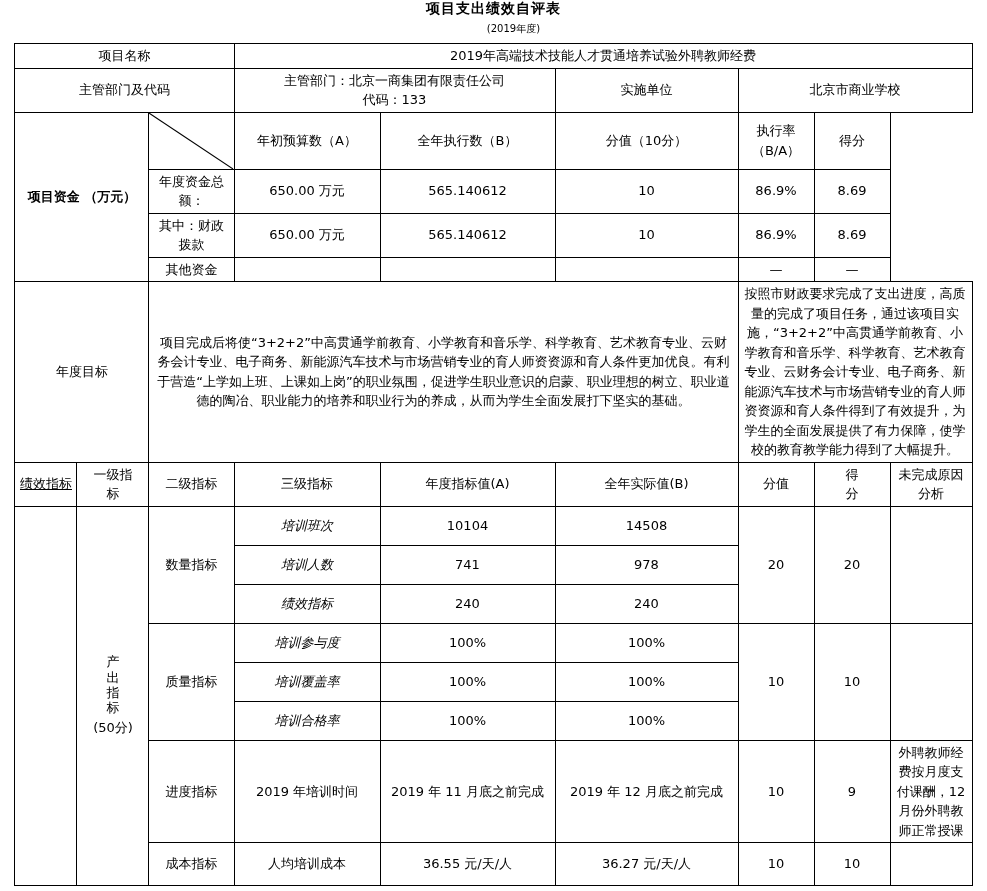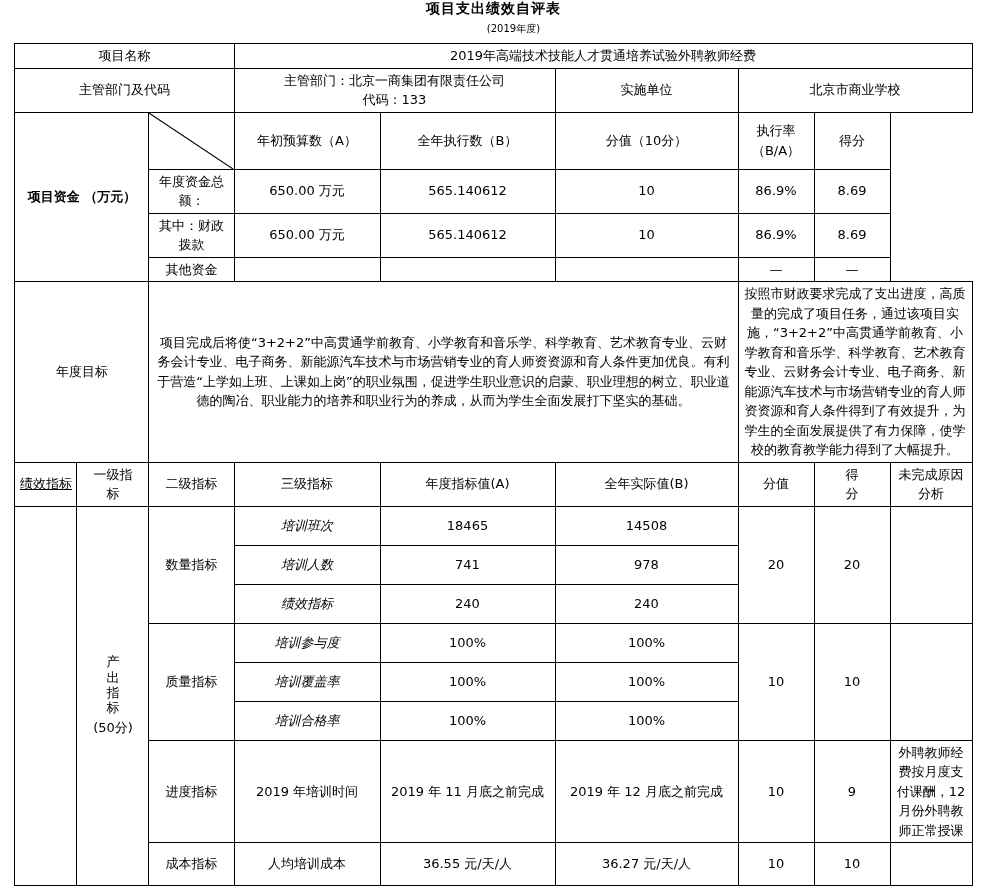--- a/index.html
+++ b/index.html
@@ -198,21 +198,21 @@
       </tr>
 
       <tr>
         <td rowspan="11"></td>
         <td rowspan="8">
           <div class="vert-narrow" style="margin:0 auto;">产出指标</div>
           <div style="">(50分)</div>
         </td>
         <td rowspan="3">数量指标</td>
         <td class="tall">培训班次</td>
-        <td>18465</td>
+        <td>10104</td>
         <td>14508</td>
         <td rowspan="3">20</td>
         <td rowspan="3">20</td>
         <td rowspan="3" class="small-note"></td>
       </tr>
       <tr>
         <td class="tall">培训人数</td>
         <td>741</td>
         <td>978</td>
       </tr>

